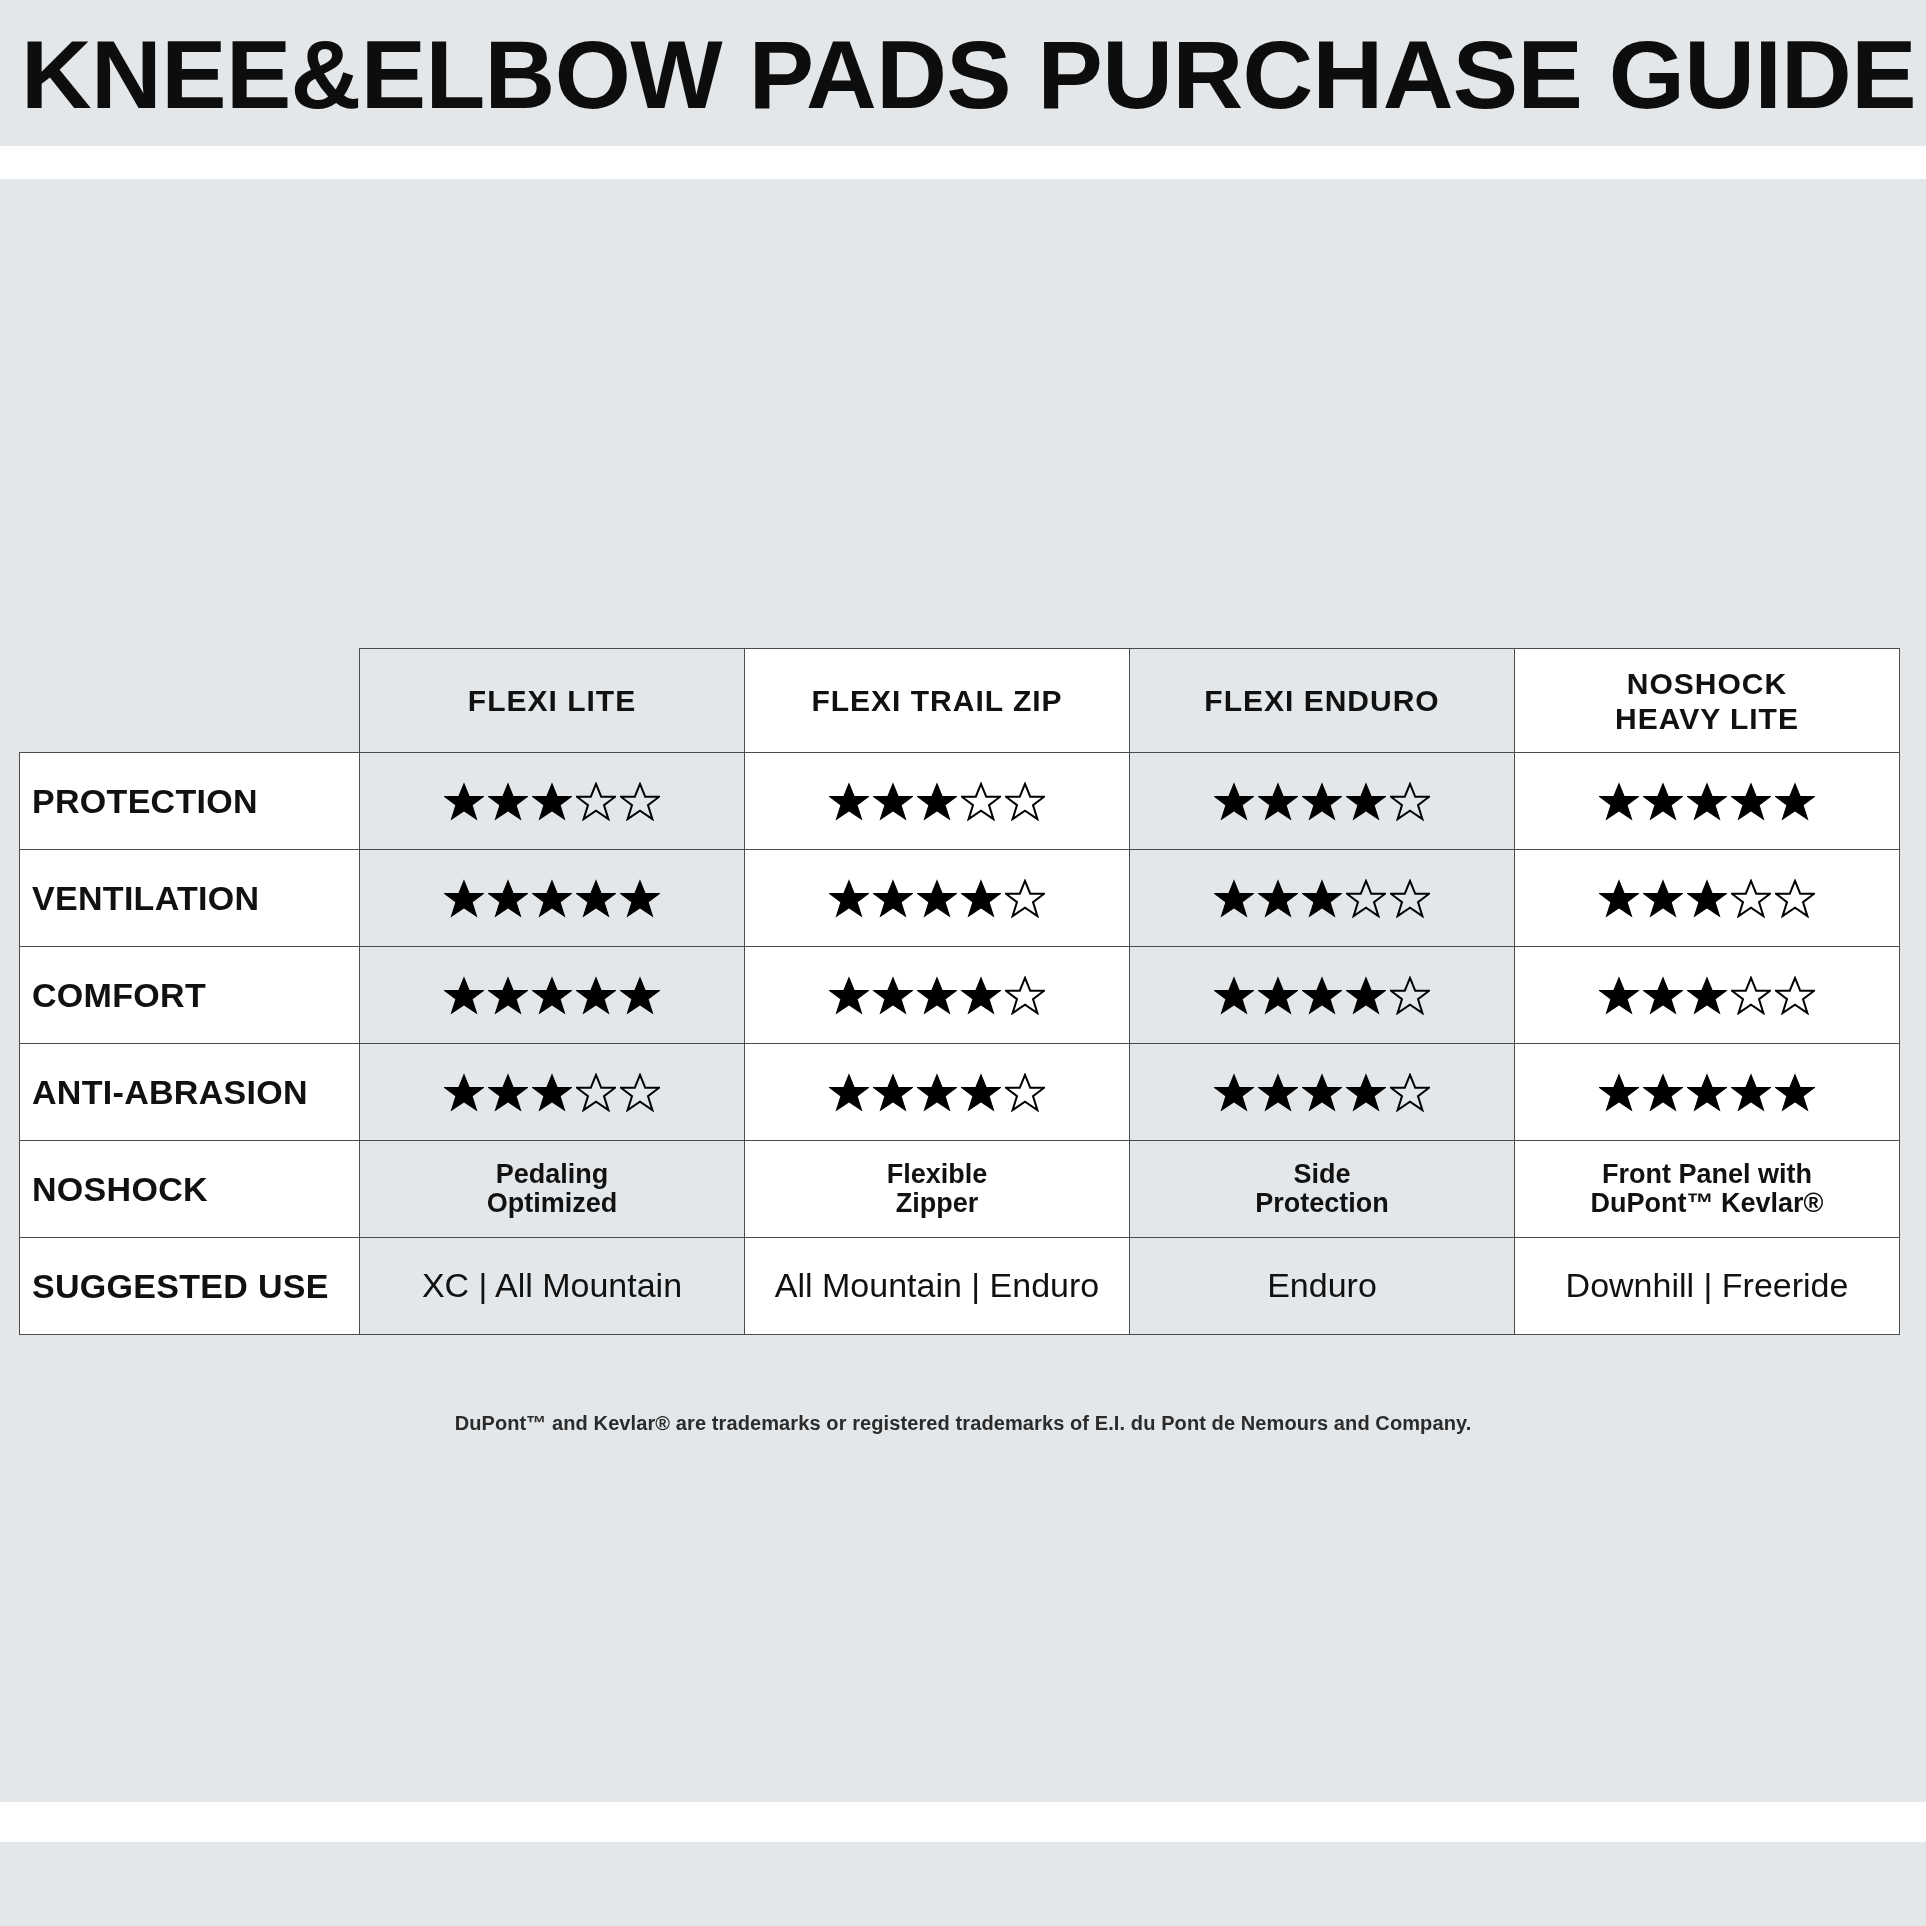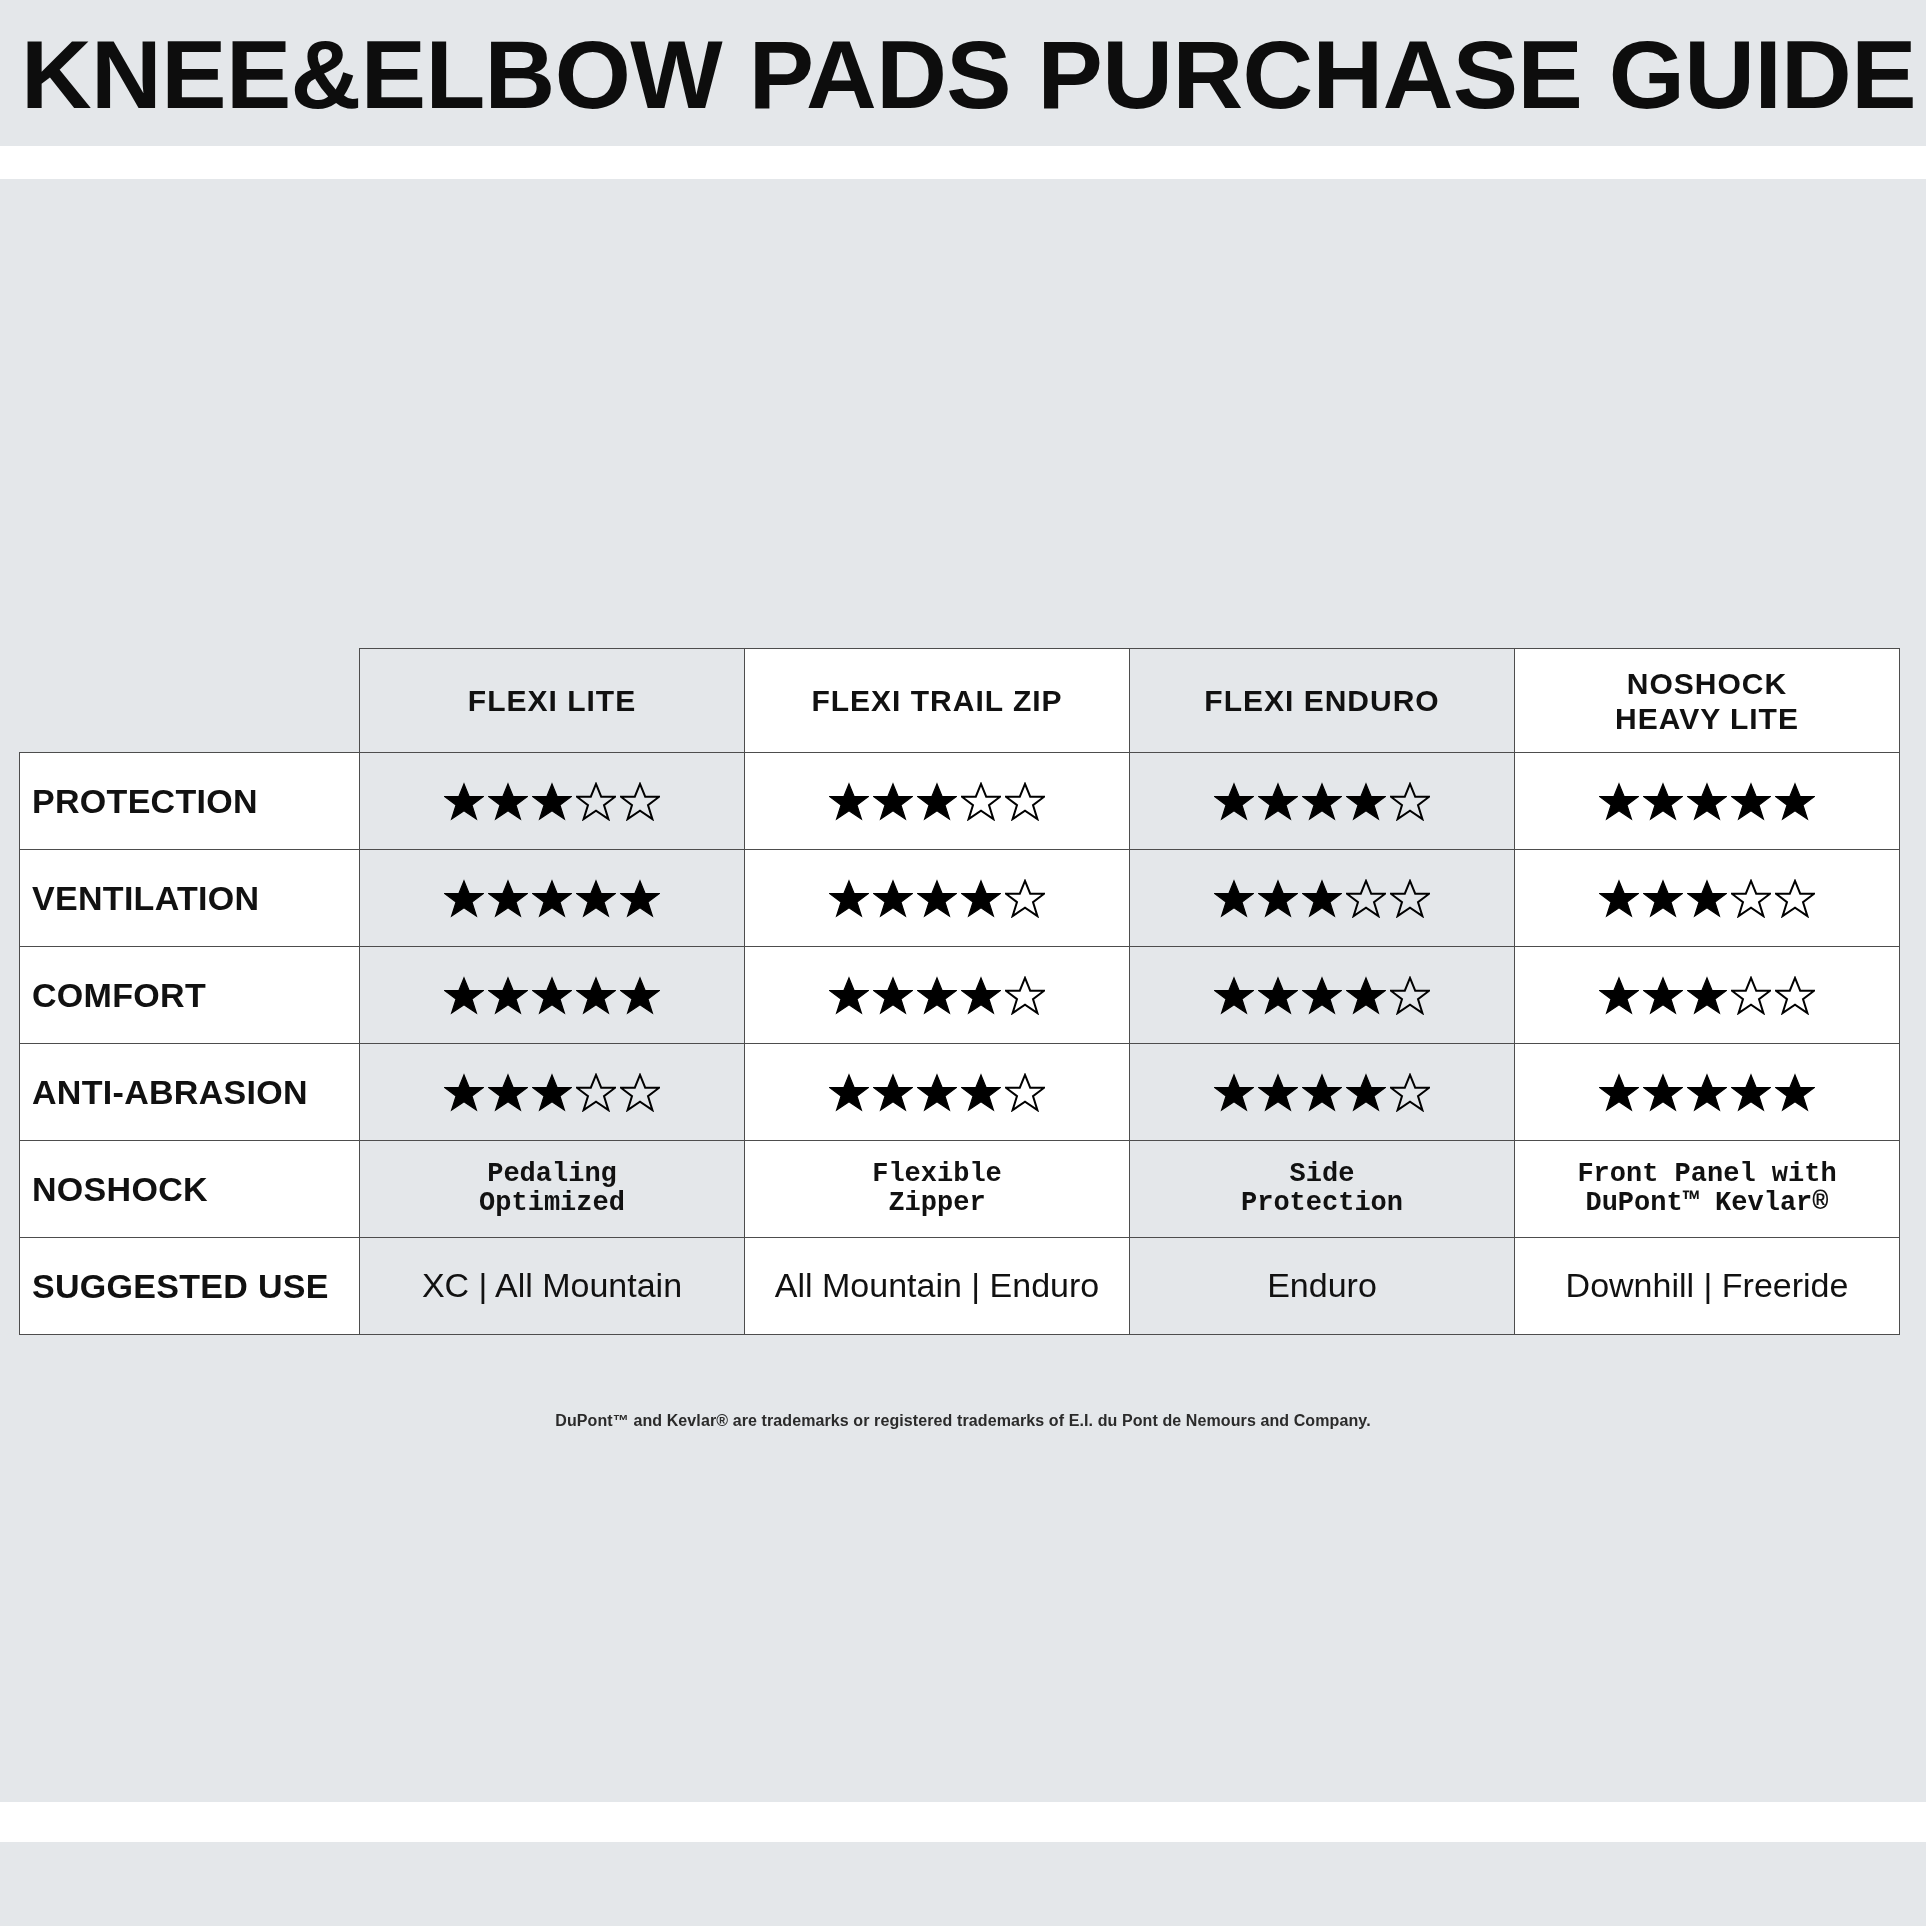--- a/index.html
+++ b/index.html
@@ -120,21 +120,21 @@
     align-items: center;
     gap: 3.9px;
     line-height: 0;
   }
   .stars svg { display: block; }
   .star-fill { fill: #000000; stroke: #000000; stroke-width: 3; }
   .star-empty { fill: none; stroke: #000000; stroke-width: 5; }
 
   
   .feat-text {
-    font-family: Liberation Mono, monospace;
+    font-family: Liberation Sans, sans-serif;
     font-weight: bold;
     font-size: 27px;
     line-height: 29.5px;
     color: #111111;
     padding: 2.6px 7.7px;
     text-align: center;
   }
 
   .use-text {
     font-family: "Liberation Sans Narrow", "Liberation Sans", sans-serif;
@@ -149,21 +149,21 @@
 
   
   .footnote {
     position: absolute;
     left: 0;
     top: 1412px;
     width: 1926px;
     text-align: center;
     font-family: "Liberation Sans Narrow", "Liberation Sans", sans-serif;
     font-weight: bold;
-    font-size: 16px;
+    font-size: 20px;
     color: #2b2b2b;
     letter-spacing: 0.1px;
   }
 </style>
 </head>
 <body>
 
 <div class="band-top"></div>
 <div class="band-bottom"></div>
 

